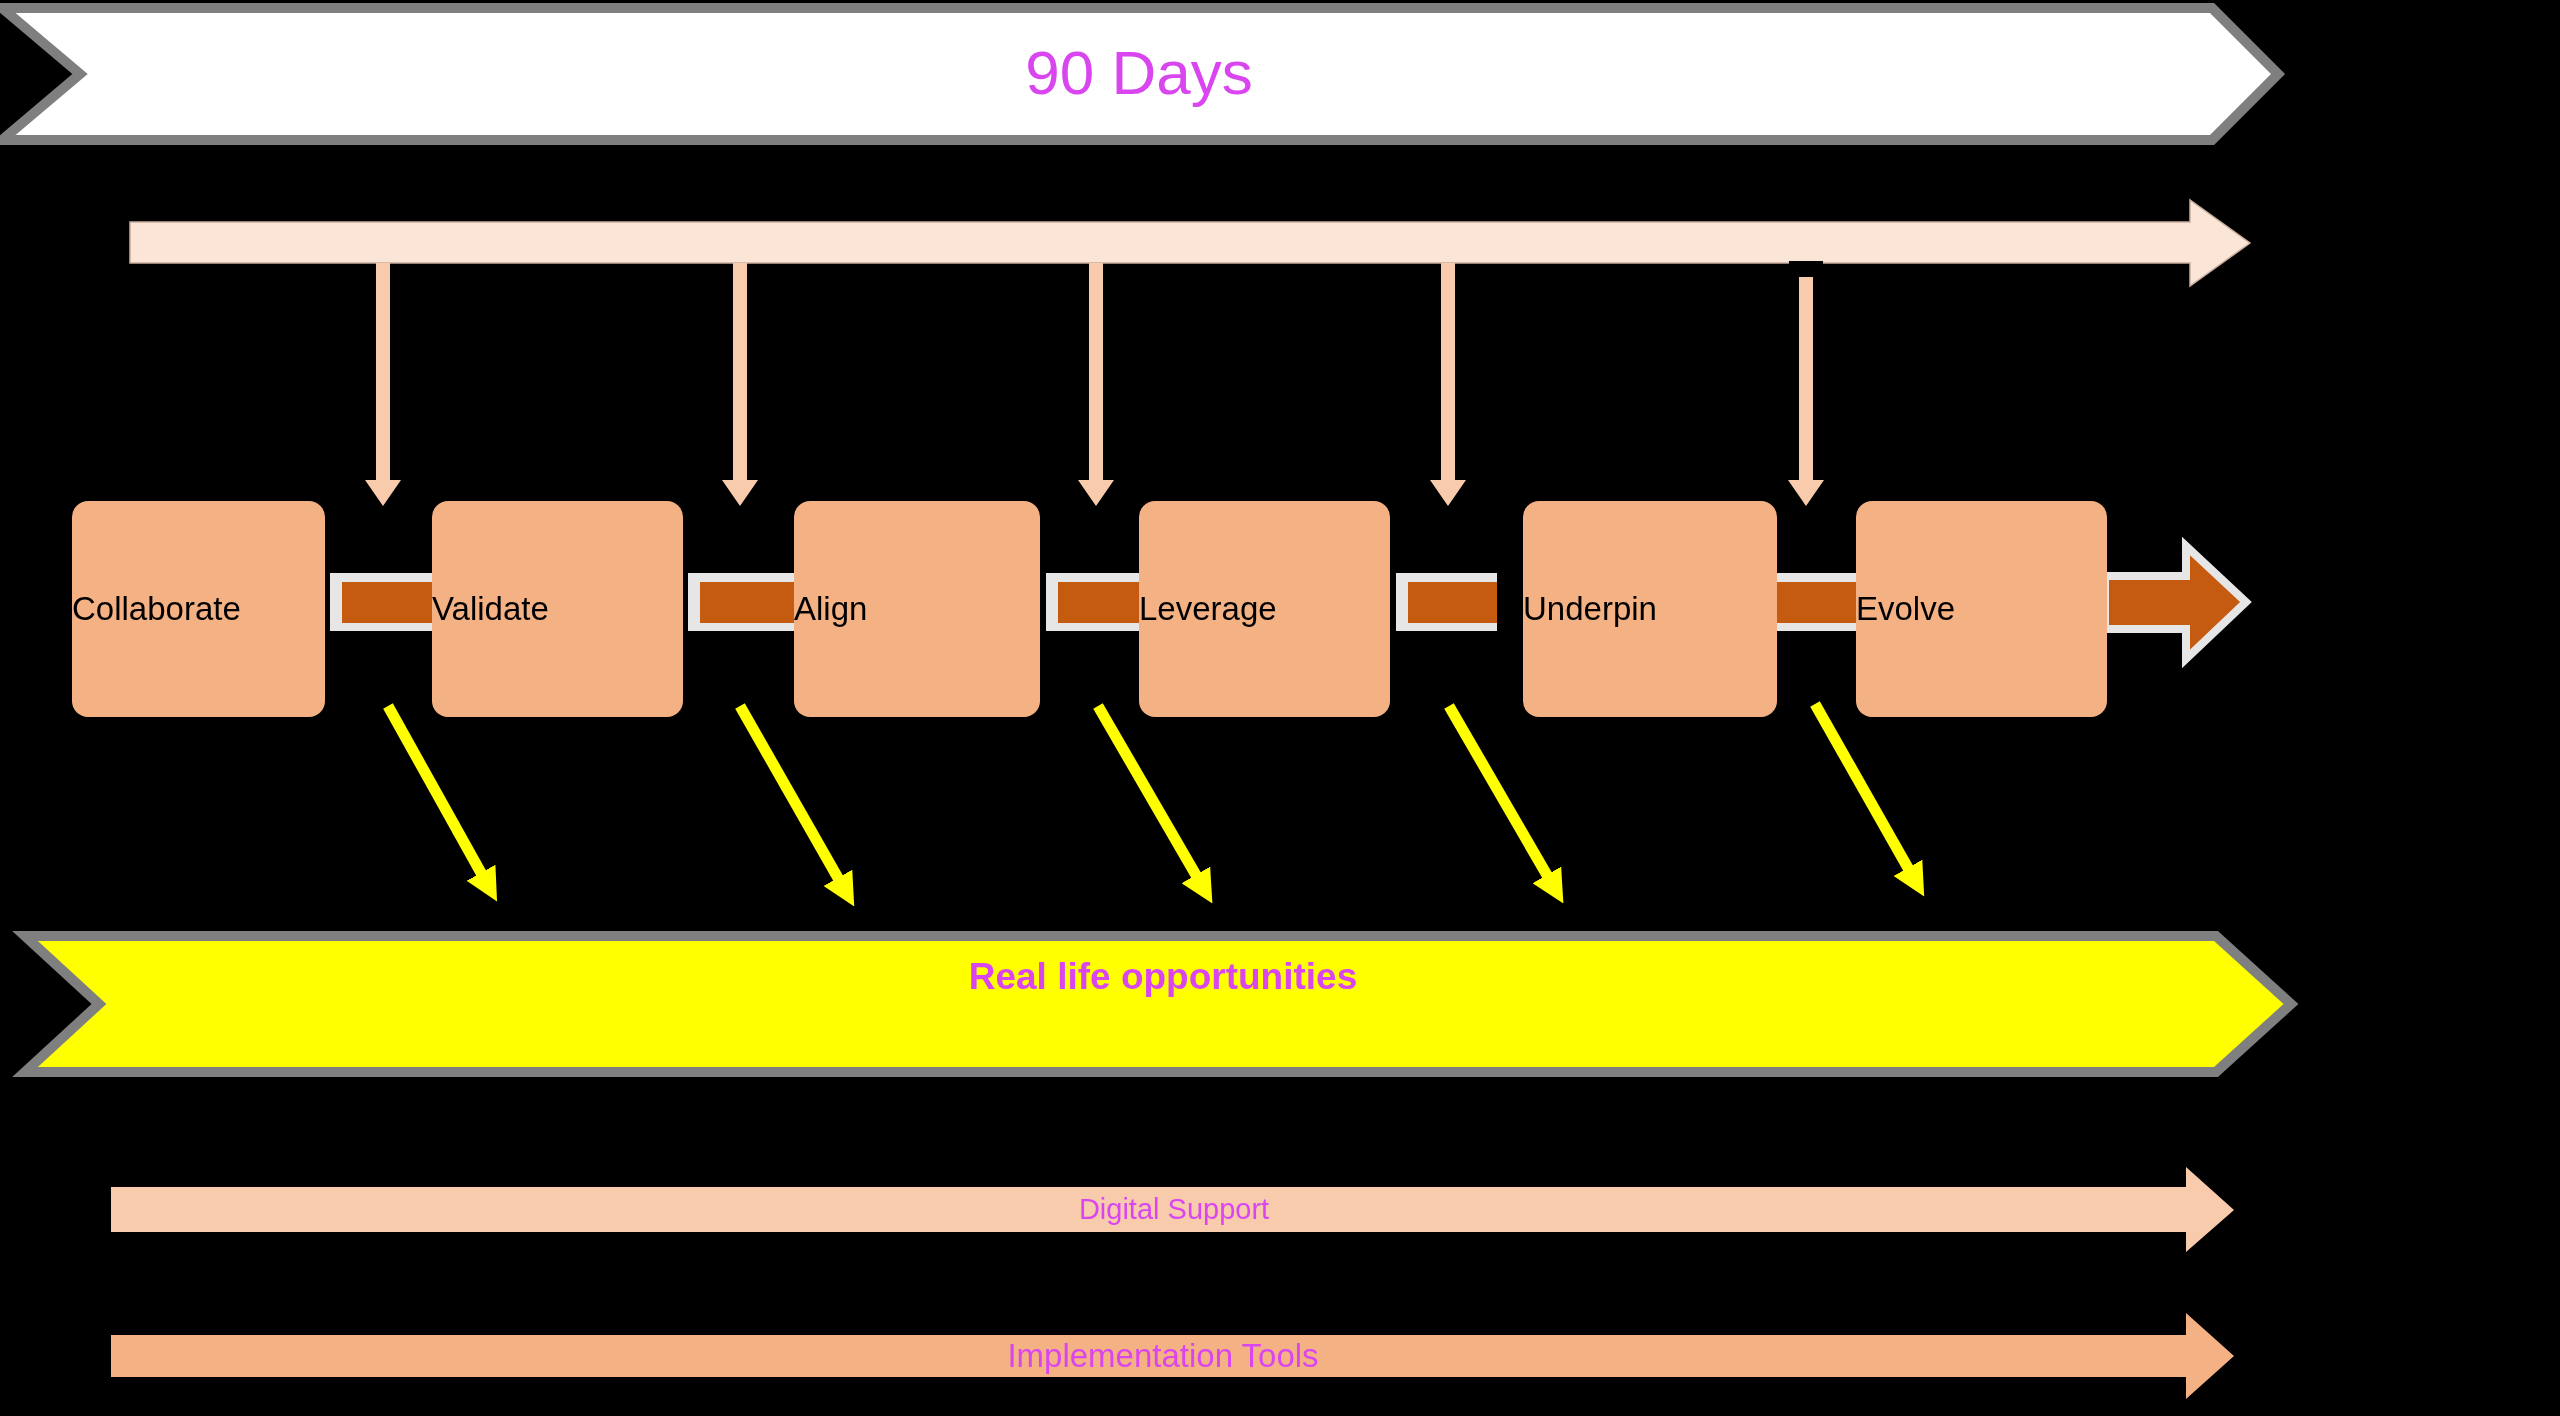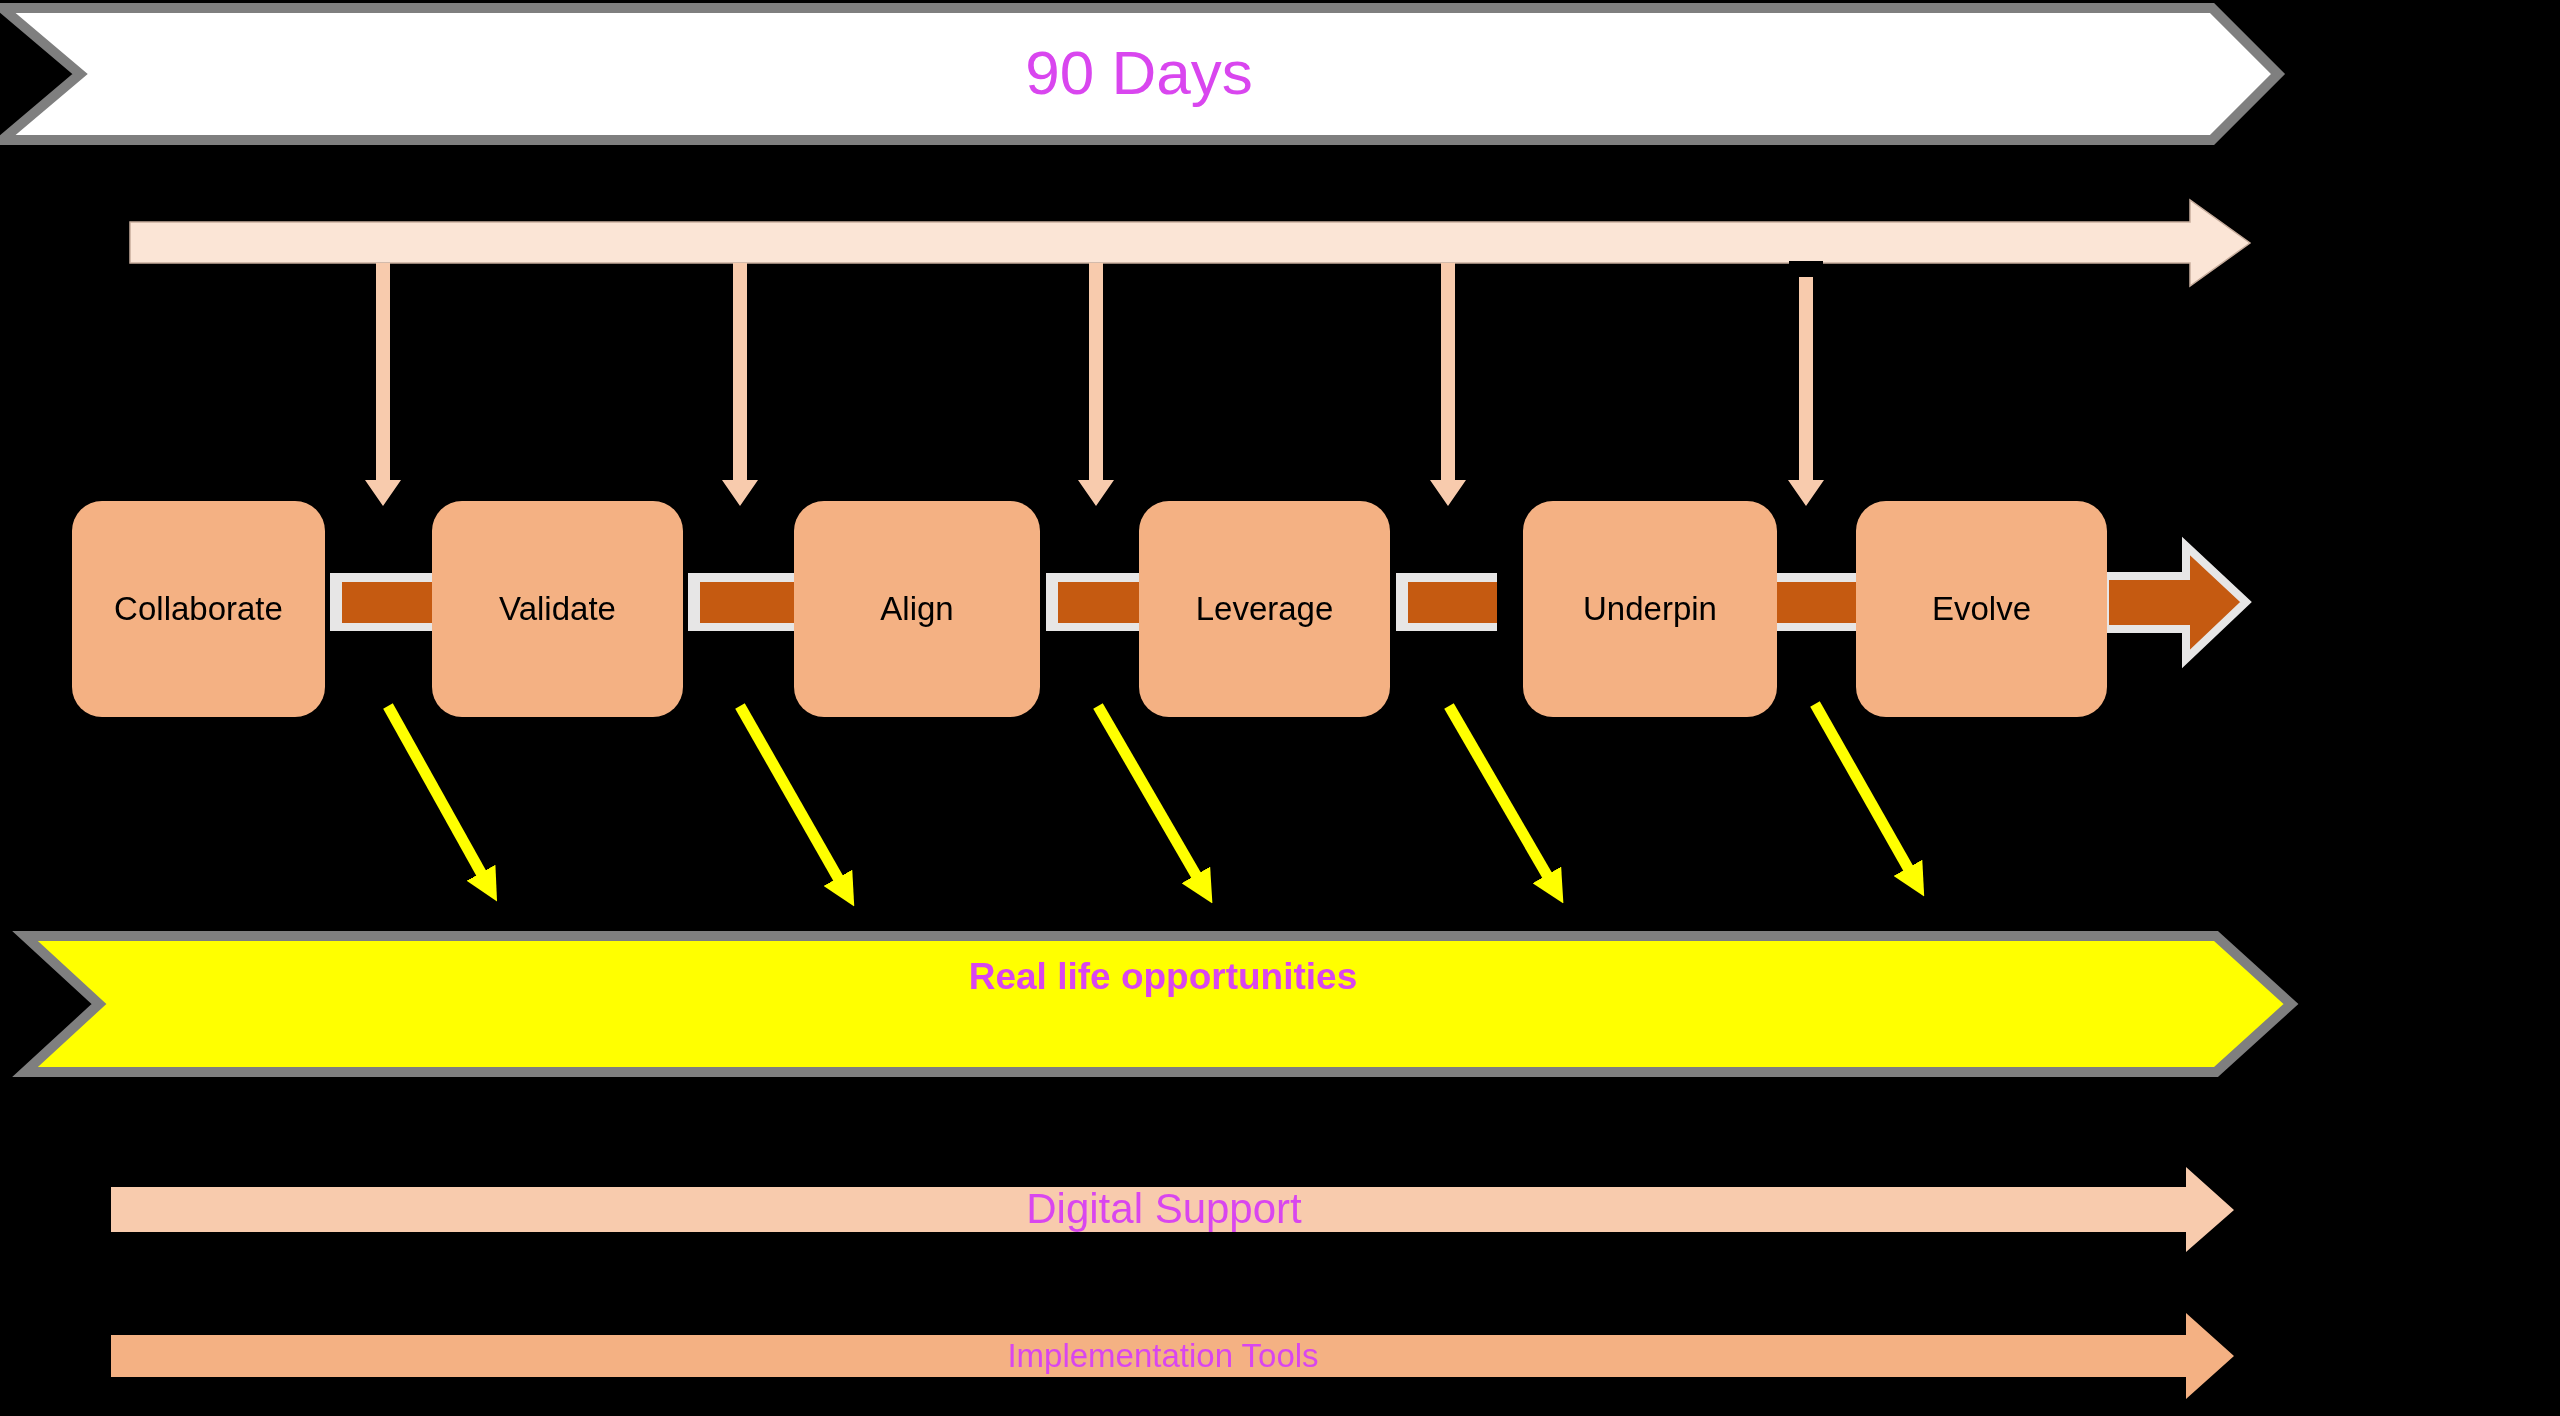--- a/index.html
+++ b/index.html
@@ -3,31 +3,31 @@
 <meta charset="utf-8">
 <style>
   html,body{margin:0;padding:0;background:#000;}
   .slide{
     position:relative;width:2560px;height:1416px;background:#000000;
     overflow:hidden;font-family:"Liberation Sans",sans-serif;color:#000;
   }
   svg.layer{position:absolute;left:0;top:0;width:2560px;height:1416px;}
   .stage{
     position:absolute;top:501px;height:216px;background:#F4B183;
-    border-radius:30px;display:flex;align-items:center;justify-content:center;
+    border-radius:16px;display:flex;align-items:center;
     font-size:33px;color:#000;z-index:3;
   }
   .lbl{
     position:absolute;display:flex;align-items:center;justify-content:center;
     color:#d946ef;z-index:4;pointer-events:none;white-space:nowrap;
   }
   .lbl-title{left:0;top:34px;width:2278px;height:76px;font-size:62px;}
   .lbl-coaching{left:0;top:220px;width:2330px;height:44px;font-size:33px;}
   .lbl-opp{left:0;top:939px;width:2326px;height:76px;font-size:37px;font-weight:bold;}
-  .lbl-ds{left:3px;top:1186px;width:2322px;height:46px;font-size:42px;}
+  .lbl-ds{left:13px;top:1186px;width:2322px;height:46px;font-size:29px;}
   .lbl-it{left:0;top:1334px;width:2326px;height:44px;font-size:33px;}
 </style>
 </head>
 <body>
 
 <div class="slide">
 
   <svg class="layer" viewBox="0 0 2560 1416">
     <defs>
       <marker id="yhead" viewBox="0 0 10 10" refX="2.5" refY="5" markerWidth="3" markerHeight="3" orient="auto">

